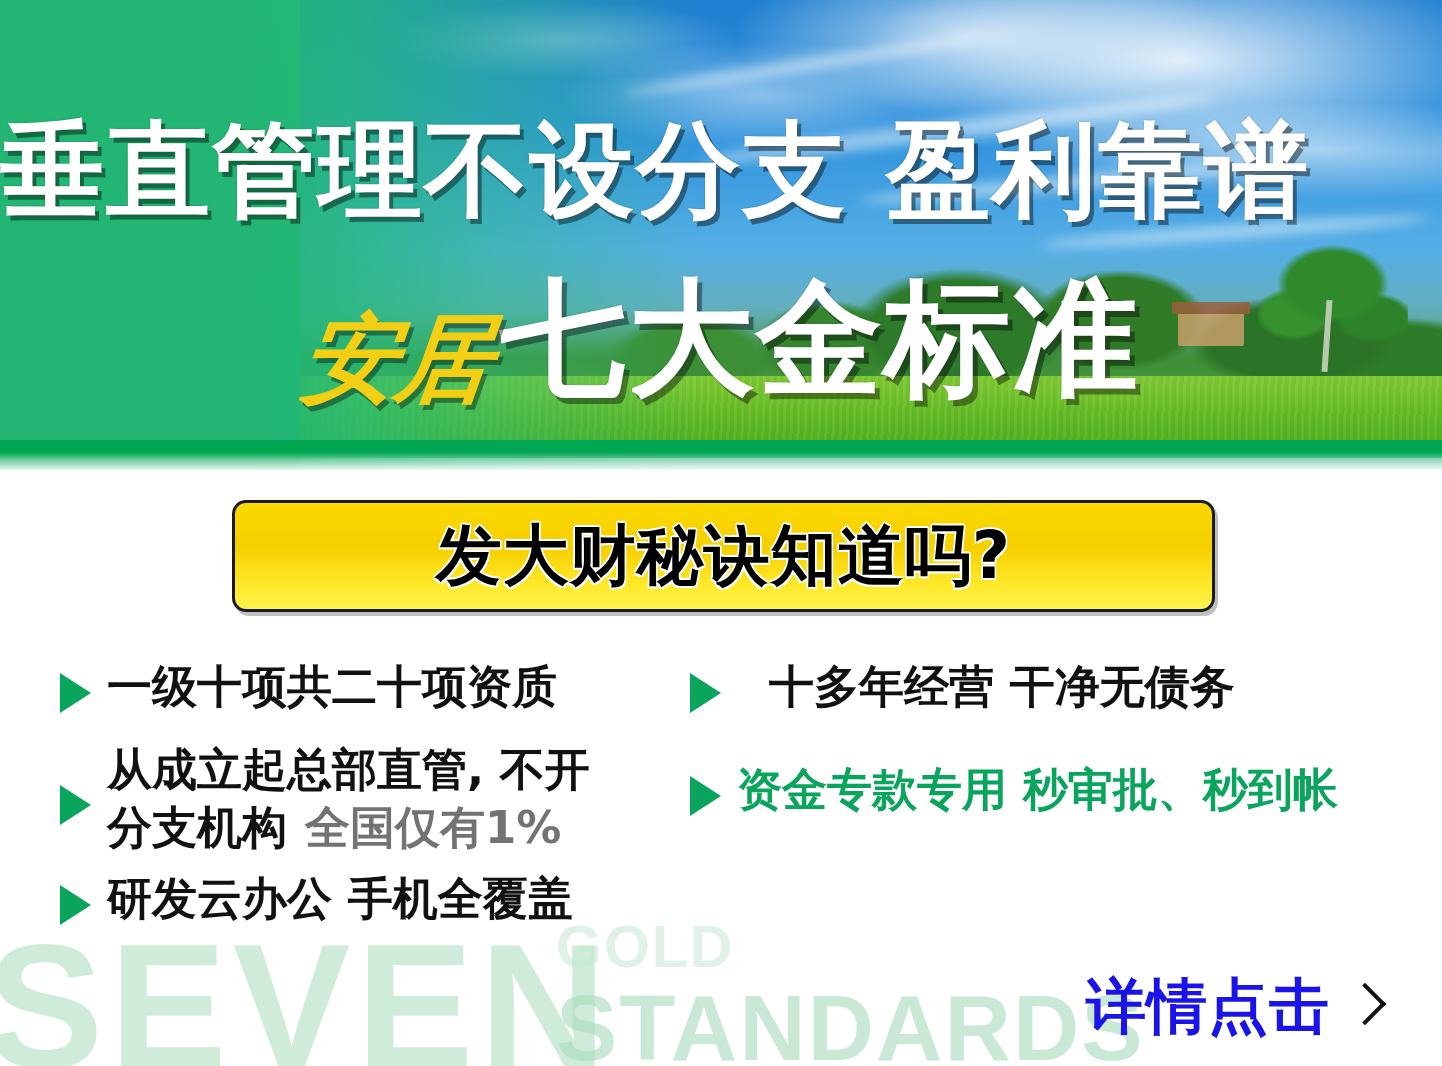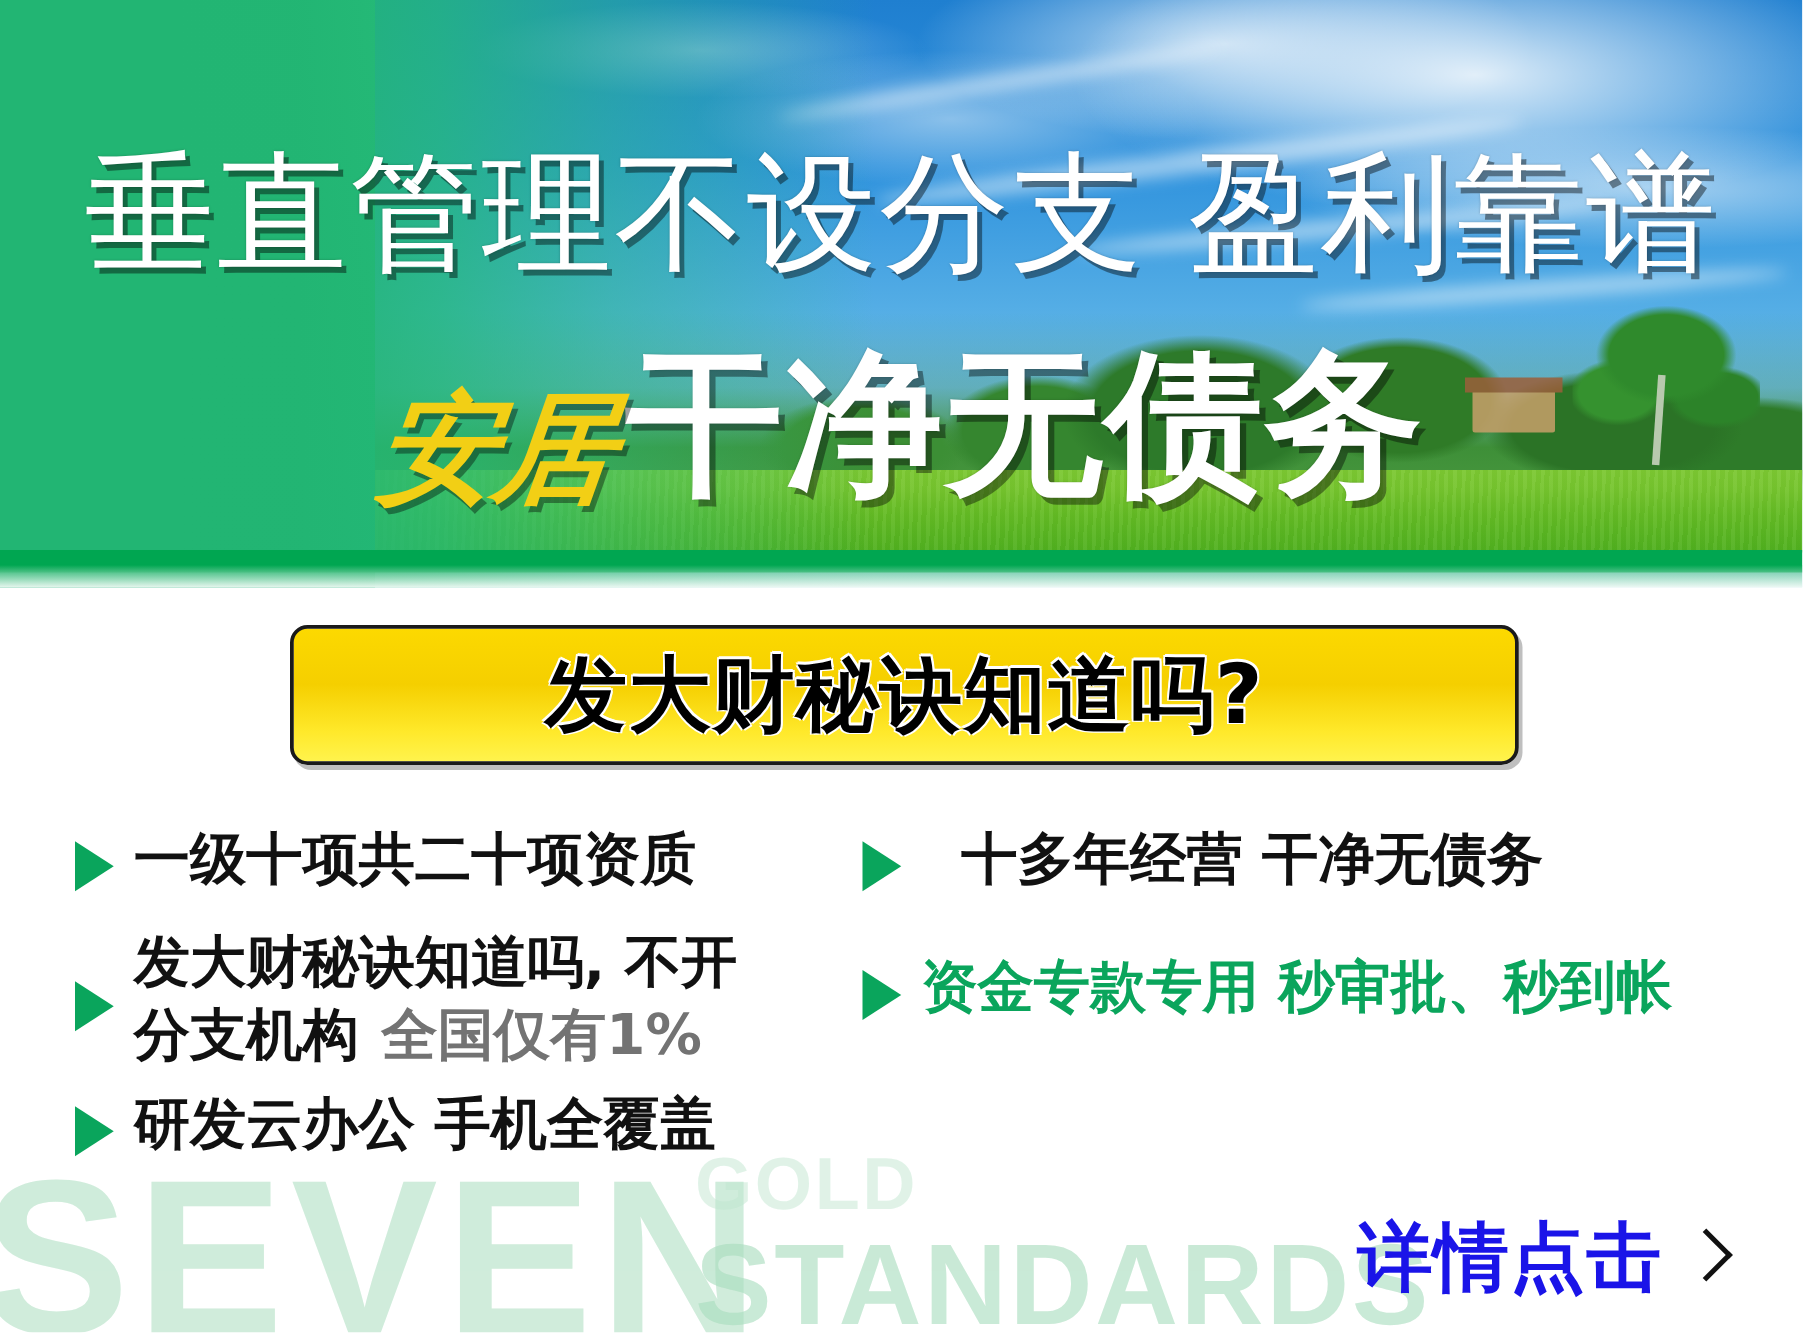--- a/index.html
+++ b/index.html
@@ -68,22 +68,22 @@
   
   .green-wash{position:absolute;left:0;top:0;width:700px;height:470px;
     background:linear-gradient(90deg,
       #22b573 0%, #22b573 20%, rgba(34,181,115,.97) 34%,
       rgba(36,186,120,.80) 50%, rgba(40,190,125,.45) 70%, rgba(45,195,130,0) 100%);}
   .green-wash2{position:absolute;left:0;top:0;width:300px;height:470px;
     background:linear-gradient(180deg,#2ec07d 0%,#22b573 45%,#1faf6d 100%);}
 
   
   .hero-title1{
-    position:absolute;left:0;right:0;top:118px;text-align:center;
-    font-size:104px;line-height:1;font-weight:400;color:#ffffff;
+    position:absolute;left:0;right:0;top:118px;
+    font-size:104px;line-height:1;font-weight:700;color:#ffffff;
     letter-spacing:2px;white-space:nowrap;
     text-shadow:4px 5px 0 rgba(0,0,0,.42), 0 0 2px rgba(0,0,0,.25);
     font-family:"DejaVu Sans","Liberation Sans",sans-serif;
   }
   .hero-title2{position:absolute;left:0;right:0;top:276px;text-align:center;white-space:nowrap;}
   .anju{
     display:inline-block;vertical-align:-10px;
     font-size:96px;line-height:1;font-weight:700;color:#f2cf15;
     font-style:italic;letter-spacing:-2px;margin-right:10px;
     text-shadow:4px 5px 0 rgba(0,0,0,.38);
@@ -188,41 +188,41 @@
     <div class="trunk"></div>
     <div class="grass"></div>
     <div class="green-wash2"></div>
     <div class="green-wash"></div>
     <div class="hero-band"></div>
     <div class="hero-fade"></div>
 
     <div class="hero-title1">垂直管理不设分支 盈利靠谱</div>
 
     <div class="hero-title2">
-      <span class="anju">安居</span><span class="qdjbz">干净无债务</span>
+      <span class="anju">安居</span><span class="qdjbz">七大金标准</span>
     </div>
   </div>
 
   <div class="ybar">
     <span class="ybar-text">发大财秘诀知道吗?</span>
   </div>
 
   <div class="cols">
 
     <div class="col-l">
 
       <div class="bullet bl1">
         <span class="tri"></span>
         <span class="btxt">一级十项共二十项资质</span>
       </div>
 
       <div class="bullet bl2">
         <span class="tri"></span>
         <span class="btxt">
-          <span>发大财秘诀知道吗, 不开</span><br>
+          <span>从成立起总部直管, 不开</span><br>
           <span>分支机构</span><span class="gr">全国仅有1%</span>
         </span>
       </div>
 
       <div class="bullet">
         <span class="tri"></span>
         <span class="btxt">研发云办公  手机全覆盖</span>
       </div>
 
     </div>

